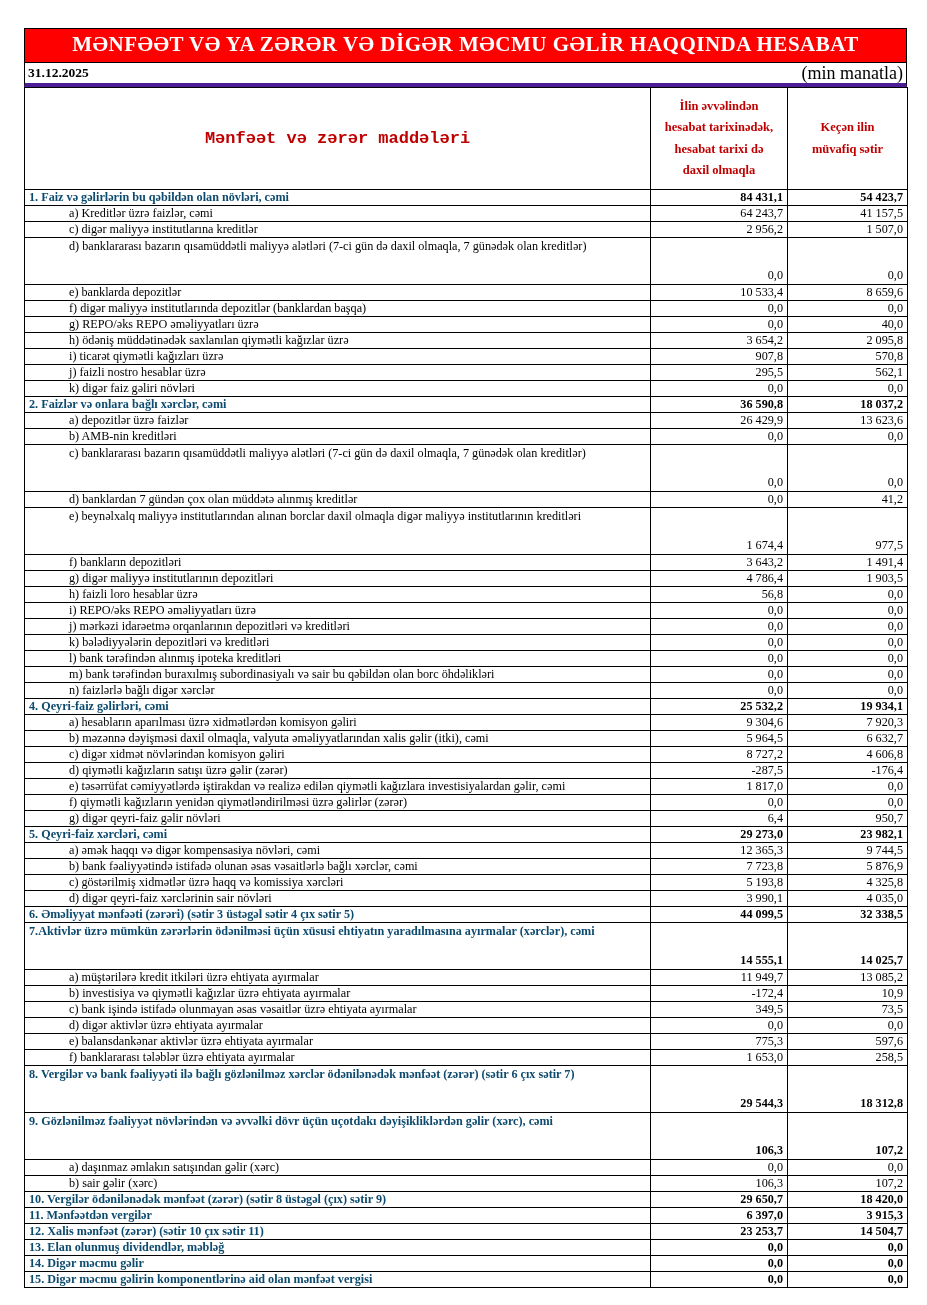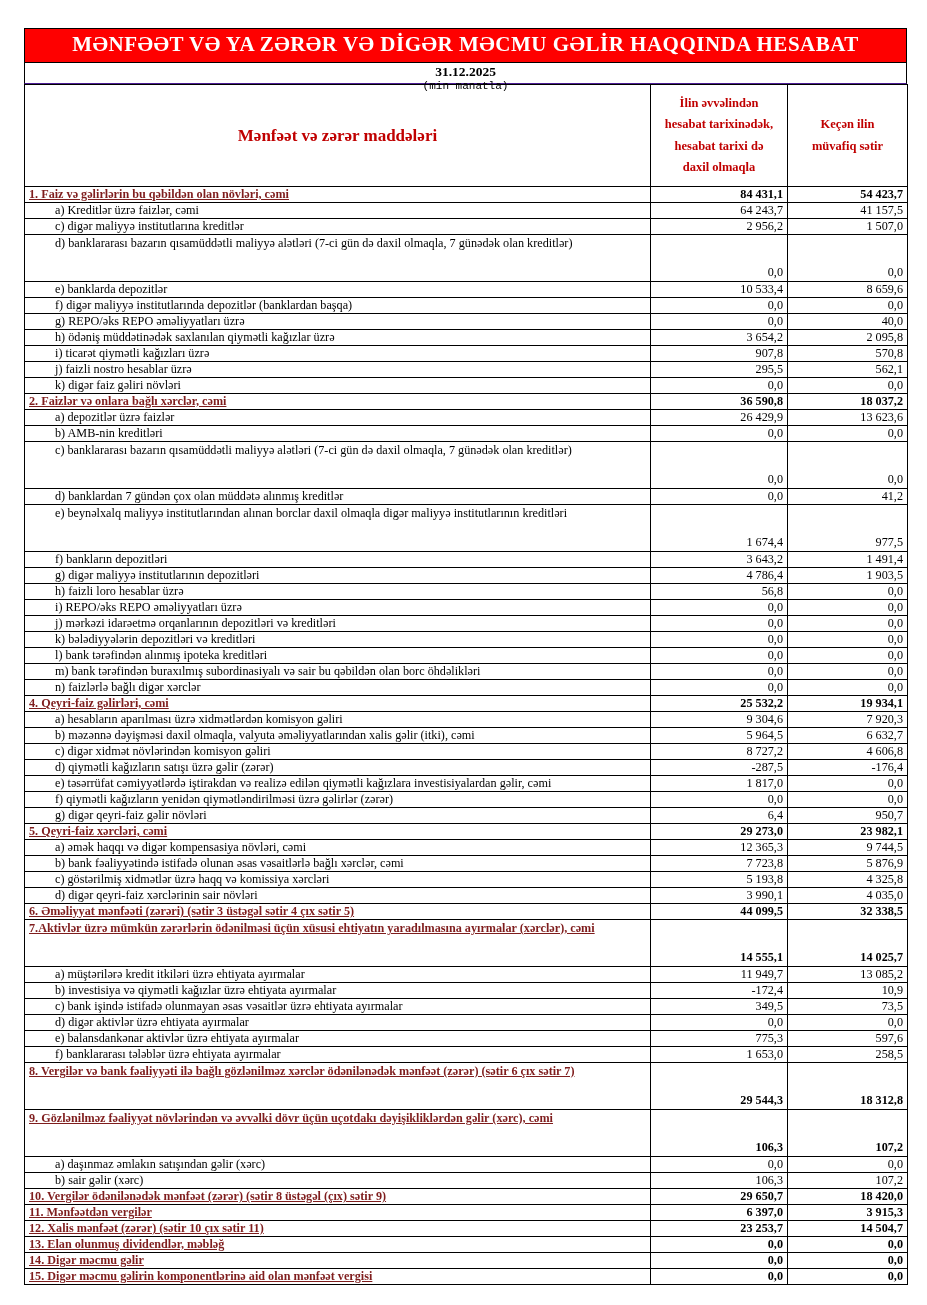--- a/index.html
+++ b/index.html
@@ -8,43 +8,43 @@
     padding:28px 20px 0 24px;position:relative;overflow:hidden;
     font-family:"Liberation Serif","DejaVu Serif",serif;color:#000;
   }
   .banner{
     border:1px solid #000;background:#fe0000;color:#ffffff;
     text-align:center;font-weight:bold;font-size:21px;letter-spacing:.5px;
     padding:3px 2px 5px 2px;
   }
   .meta{
     display:flex;justify-content:space-between;align-items:center;
-    border-left:1px solid #000;border-right:1px solid #000;border-bottom:1px solid #4c1d95;
-    padding:1px 3px;height:18px;flex-direction:column;
+    border-left:1px solid #000;border-right:1px solid #000;border-bottom:4px solid #4c1d95;
+    padding:1px 3px;height:18px;
   }
   .meta .date{font-weight:bold;font-size:13.5px;}
-  .meta .note{font-size:11px;font-family:Liberation Mono, monospace;}
+  .meta .note{font-size:18px;}
   table.report{
     border-collapse:collapse;table-layout:fixed;width:883px;
     border:1.5px solid #000;
   }
   col.c-label{width:626px;} col.c-v1{width:137px;} col.c-v2{width:120px;}
   th,td{border:1px solid #000;box-sizing:border-box;overflow:hidden;}
   thead th{
     height:102px;color:#c00000;font-weight:bold;text-align:center;vertical-align:middle;
     border-bottom:1.5px solid #000;
   }
-  th.items-h{font-size:17px;}
+  th.items-h{font-size:17px;font-family:Liberation Mono, monospace;}
   th.col-h{font-size:12.5px;line-height:1.7;padding:0 10px;}
   tbody tr{height:16px;}
   tbody td{font-size:12.2px;line-height:1.22;padding:0 3px;vertical-align:middle;}
   td.label{text-align:left;padding-left:4px;padding-right:6px;}
-  tr.item td.label{padding-left:30px;}
+  tr.item td.label{padding-left:44px;}
   td.val{text-align:right;padding-right:4px;}
-  tr.section td.label{color:#7f1d1d;font-weight:bold;text-decoration:underline;}
+  tr.section td.label{color:#0c4a6e;font-weight:bold;}
   tr.section td.val{font-weight:bold;}
   tr.section td{border-top:1.5px solid #000;}
   tr.tall{height:47px;border-radius:20px;}
   tr.tall td.label{vertical-align:top;padding-top:1px;}
   tr.tall td.val{vertical-align:bottom;padding-bottom:1px;}
 </style>
 </head>
 <body>
 
 <div class="page">

